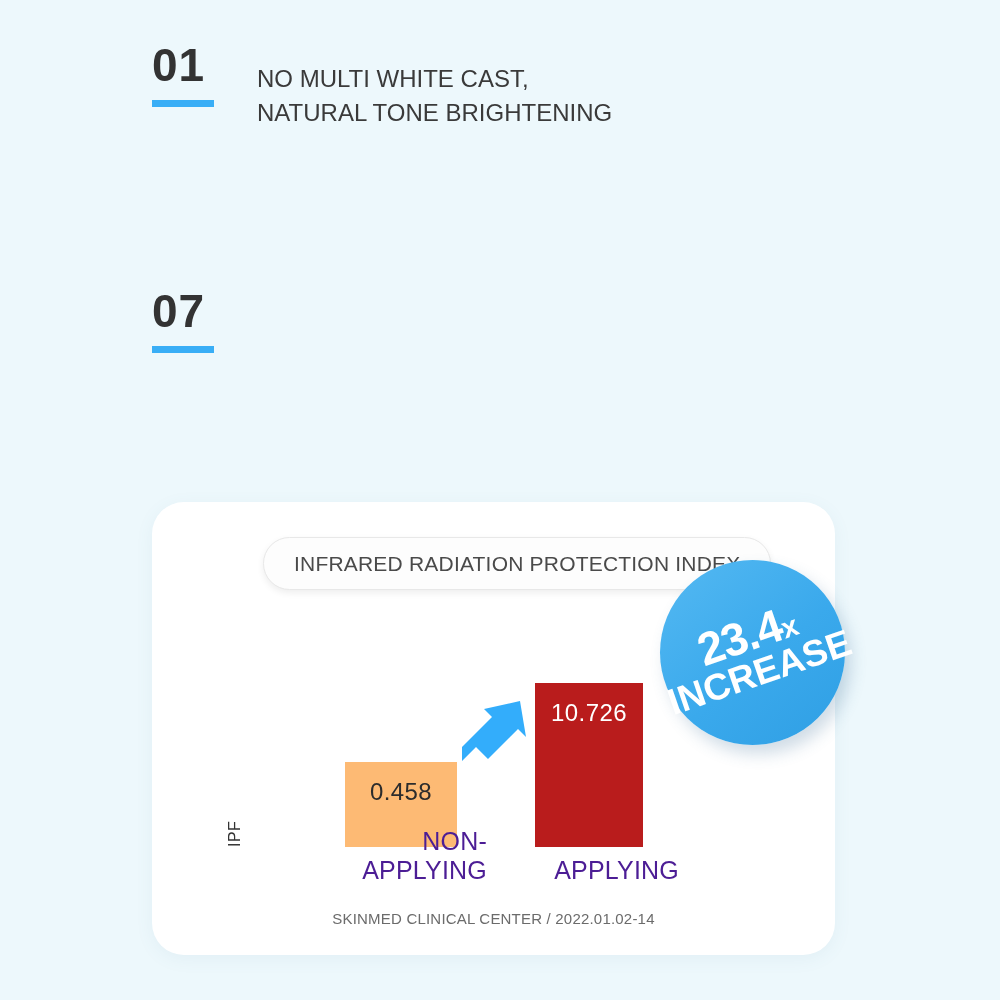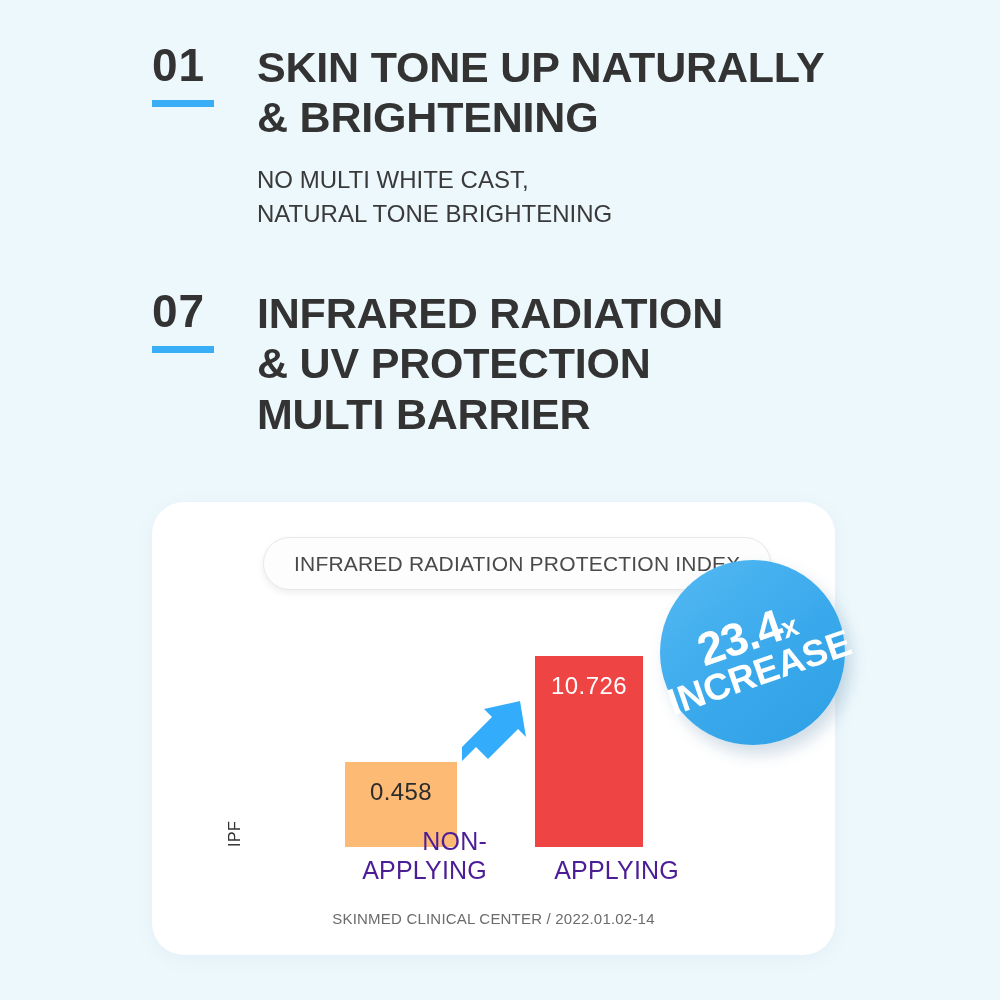--- a/index.html
+++ b/index.html
@@ -164,22 +164,22 @@
   #bar-non-applying {
     left: 193px;
     width: 112px;
     height: 85px;
     background: #fdba74;
   }
   #bar-non-applying .bar-value { color: #2c2c2c; }
   #bar-applying {
     left: 383px;
     width: 108px;
-    height: 191px;
-    background: #ef4444;
+    height: 164px;
+    background: #b91c1c;
   }
   #bar-applying .bar-value { color: #ffffff; }
 
   .bar-caption {
     position: absolute;
     bottom: 70px;
     text-align: right;
     font-size: 25px;
     color: #4c1d95;
     letter-spacing: 0.2px;
@@ -219,36 +219,29 @@
 </style>
 </head>
 <body>
 
 <section class="feature" id="feature-01">
   <div class="feature-num-wrap">
     <div class="feature-num">01</div>
     <div class="feature-rule"></div>
   </div>
   <div class="feature-text">
-    <h2 class="feature-title">SKIN TONE UP NATURALLY
-&amp; BRIGHTENING</h2>
     <p class="feature-sub">NO MULTI WHITE CAST,
 NATURAL TONE BRIGHTENING</p>
   </div>
 </section>
 
 <section class="feature" id="feature-02">
   <div class="feature-num-wrap">
     <div class="feature-num">07</div>
     <div class="feature-rule"></div>
-  </div>
-  <div class="feature-text">
-    <h2 class="feature-title">INFRARED RADIATION
-&amp; UV PROTECTION
-MULTI BARRIER</h2>
   </div>
 </section>
 
 <section id="chart-card">
 
   <div id="chart-pill">
     <span>INFRARED RADIATION PROTECTION INDEX</span>
   </div>
 
   <div id="increase-badge">

